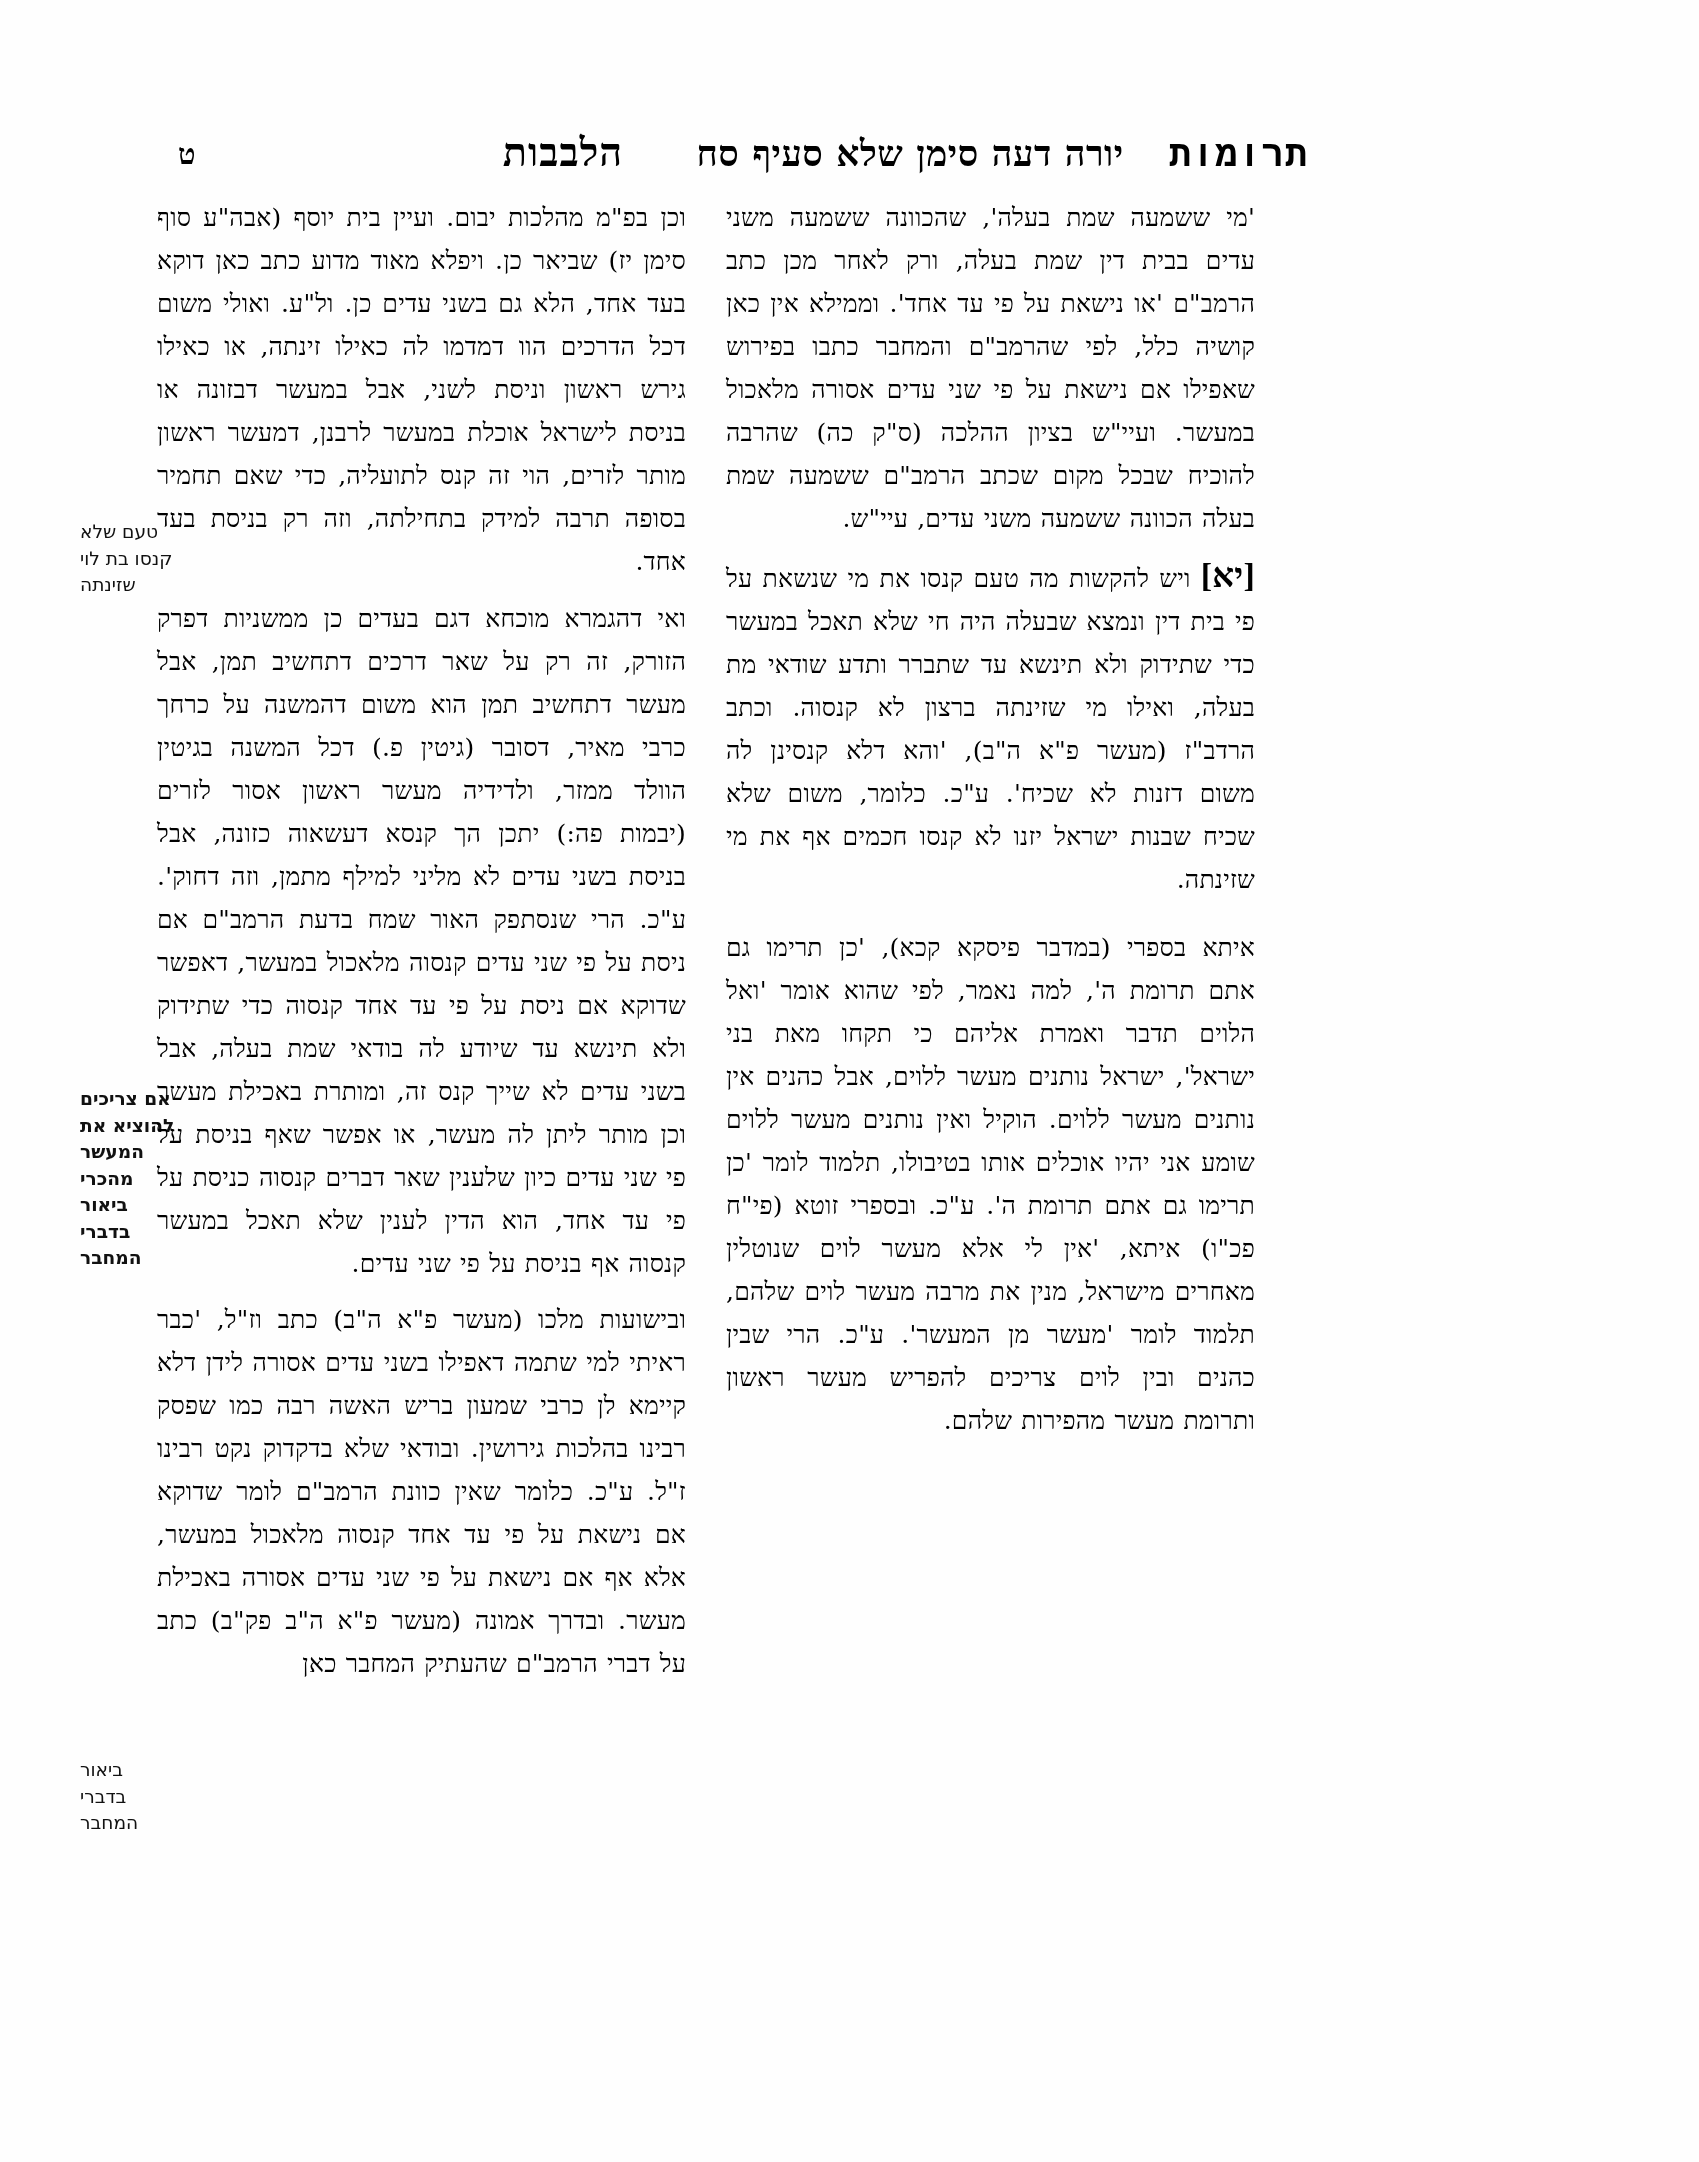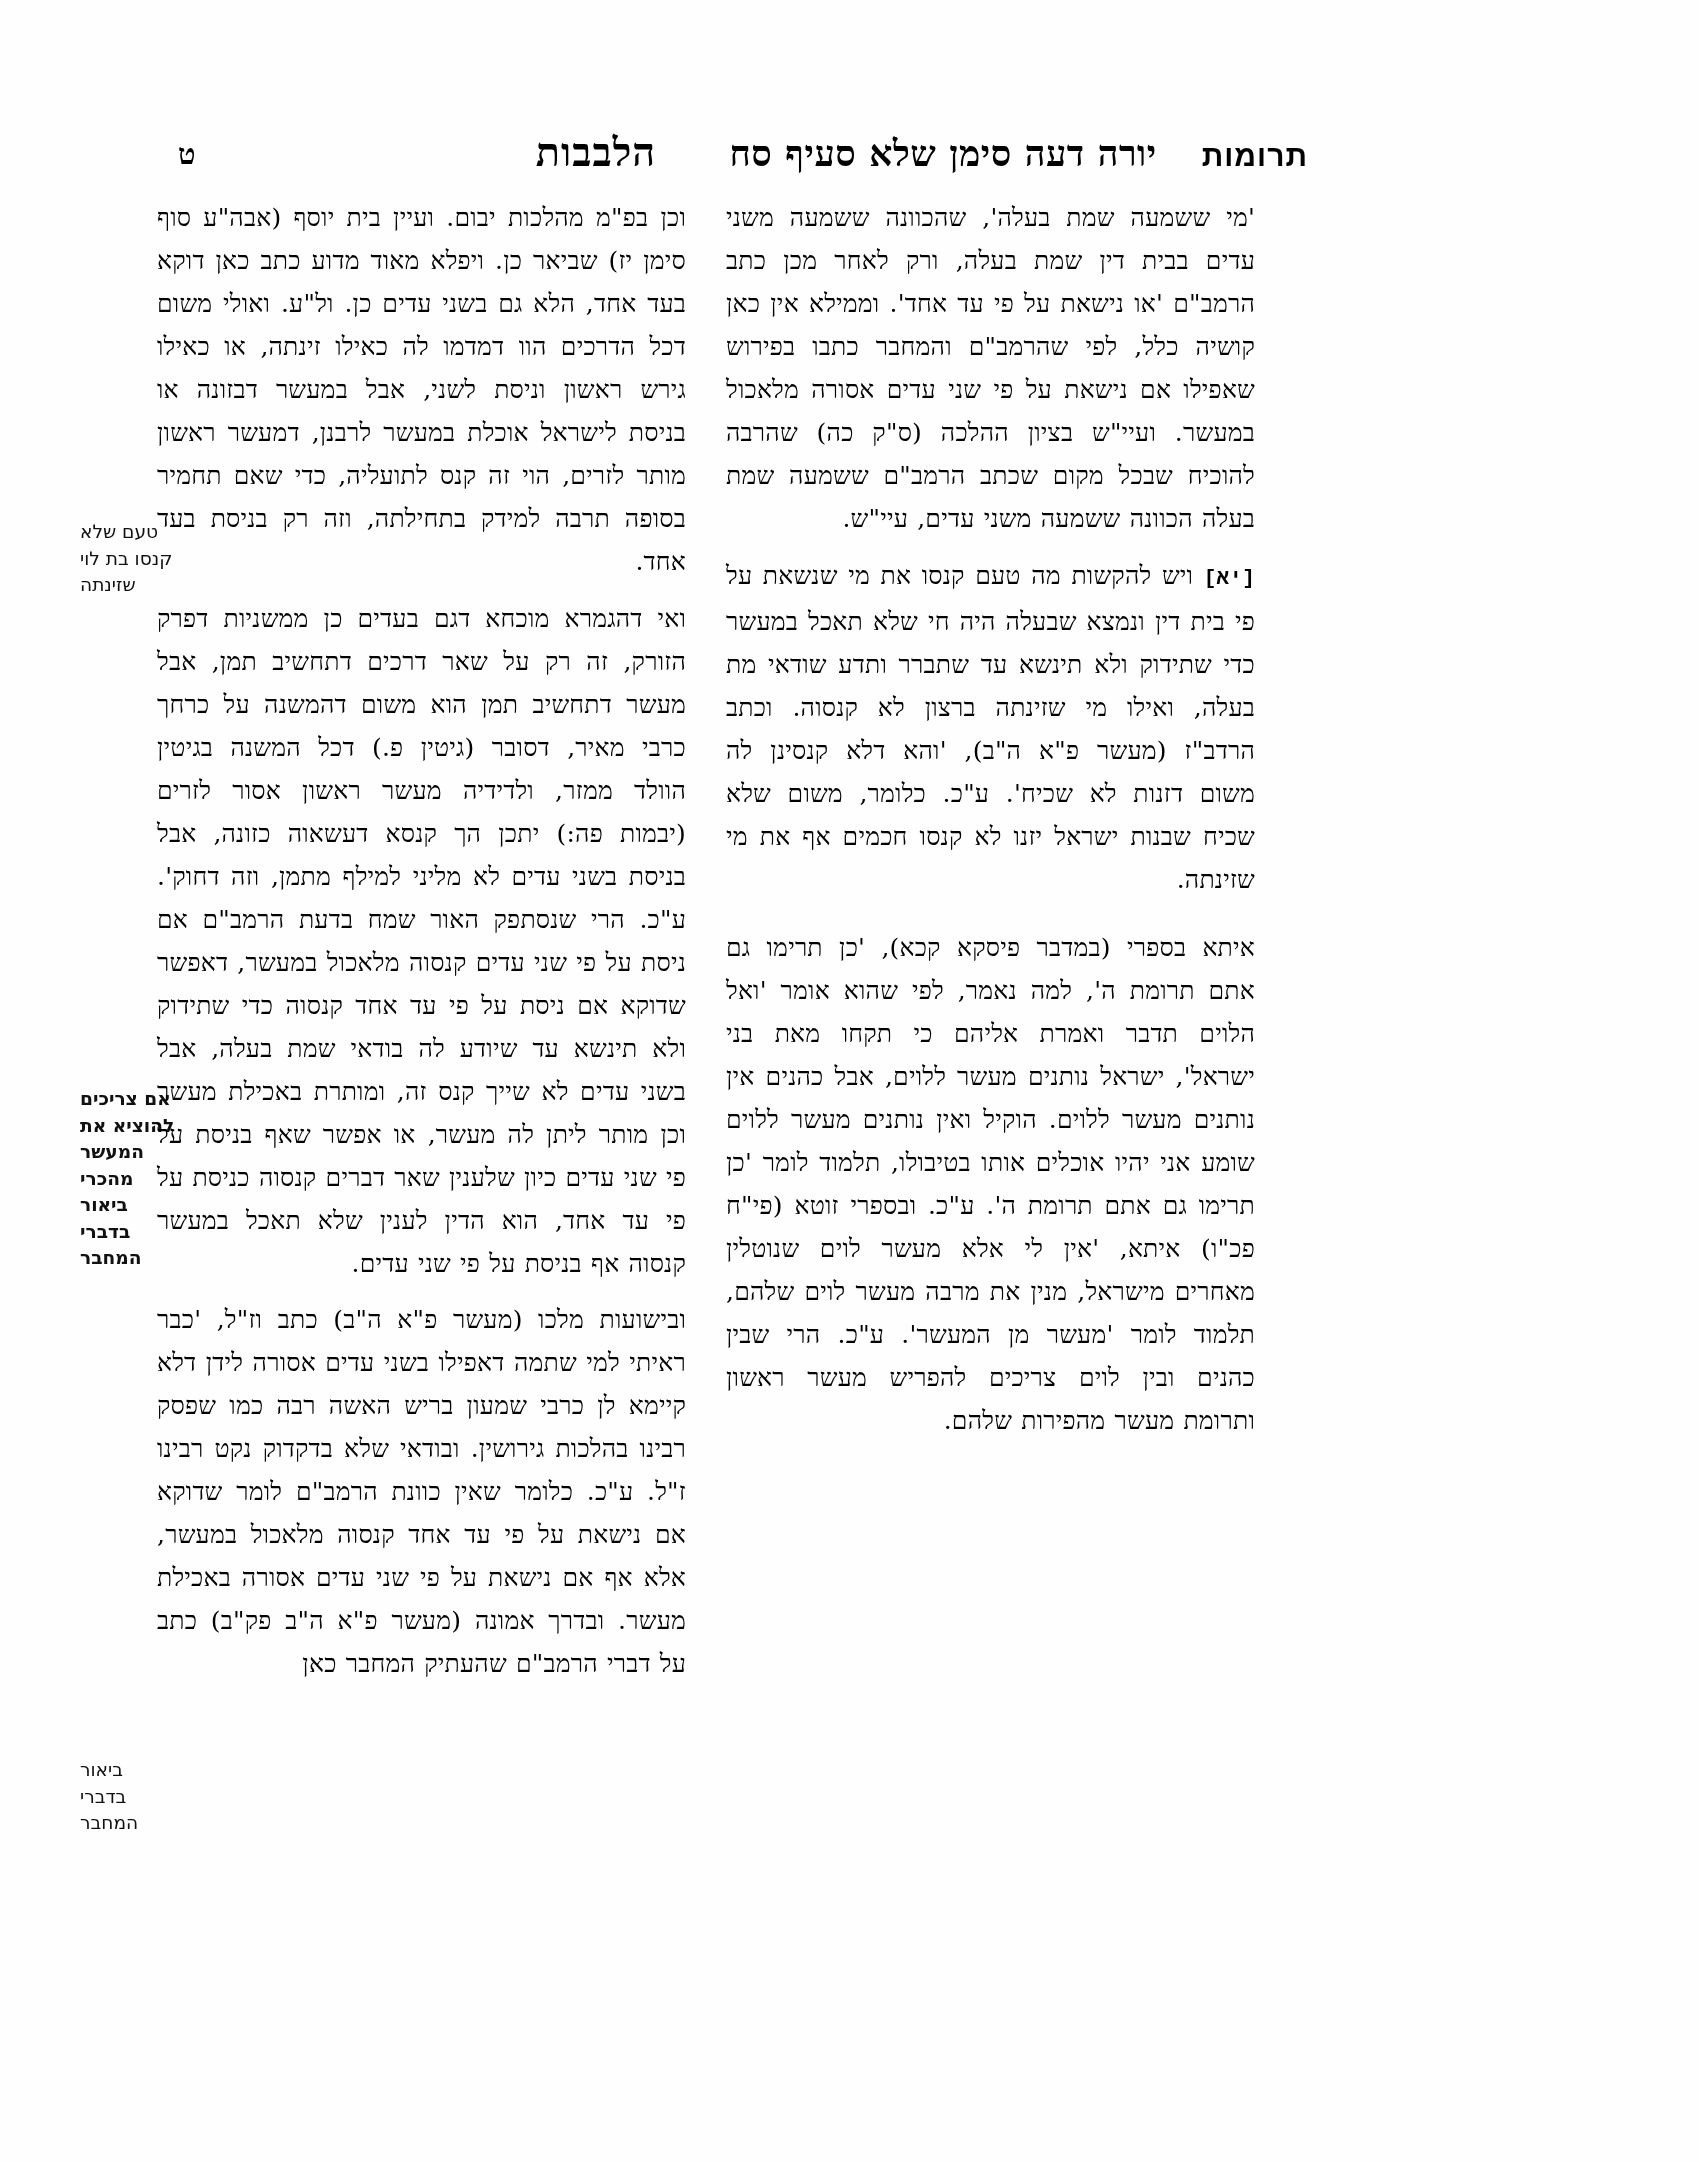--- a/index.html
+++ b/index.html
@@ -45,23 +45,23 @@
   .rh-sep-wide { display: inline-block; width: 45px; }
   .rh-sep-mid  { display: inline-block; width: 29px; }
   .rh-mid {
     font-family: "DejaVu Serif", serif;
     font-weight: bold;
     font-size: 36px;
     letter-spacing: 0.5px;
     margin-left: 46px;
   }
   .rh-right {
-    font-family: Liberation Sans, sans-serif;
-    font-weight: bold;
-    font-size: 30px;
+    font-family: Liberation Mono, monospace;
+    font-weight: bold;
+    font-size: 37px;
     letter-spacing: 1px;
   }
   .folio {
     position: absolute;
     top: 137px;
     left: 178px;
     font-family: "DejaVu Serif", serif;
     font-weight: bold;
     font-size: 29px;
   }
@@ -101,23 +101,23 @@
     font-weight: normal;
     transform-origin: right center;
   }
   .lemma-big {
     font-family: "DejaVu Serif", serif;
     font-weight: bold;
     font-size: 30px;
     letter-spacing: 1.5px;
   }
   .bracket-num {
-    font-family: Liberation Mono, monospace;
-    font-weight: bold;
-    font-size: 21px;
+    font-family: Liberation Serif, serif;
+    font-weight: bold;
+    font-size: 34px;
   }
 
   .mishnah-head {
     direction: rtl;
     text-align: justify;
     text-align-last: justify;
     font-family: "DejaVu Serif", serif;
     font-weight: bold;
     font-size: 29px;
     line-height: 53px;

